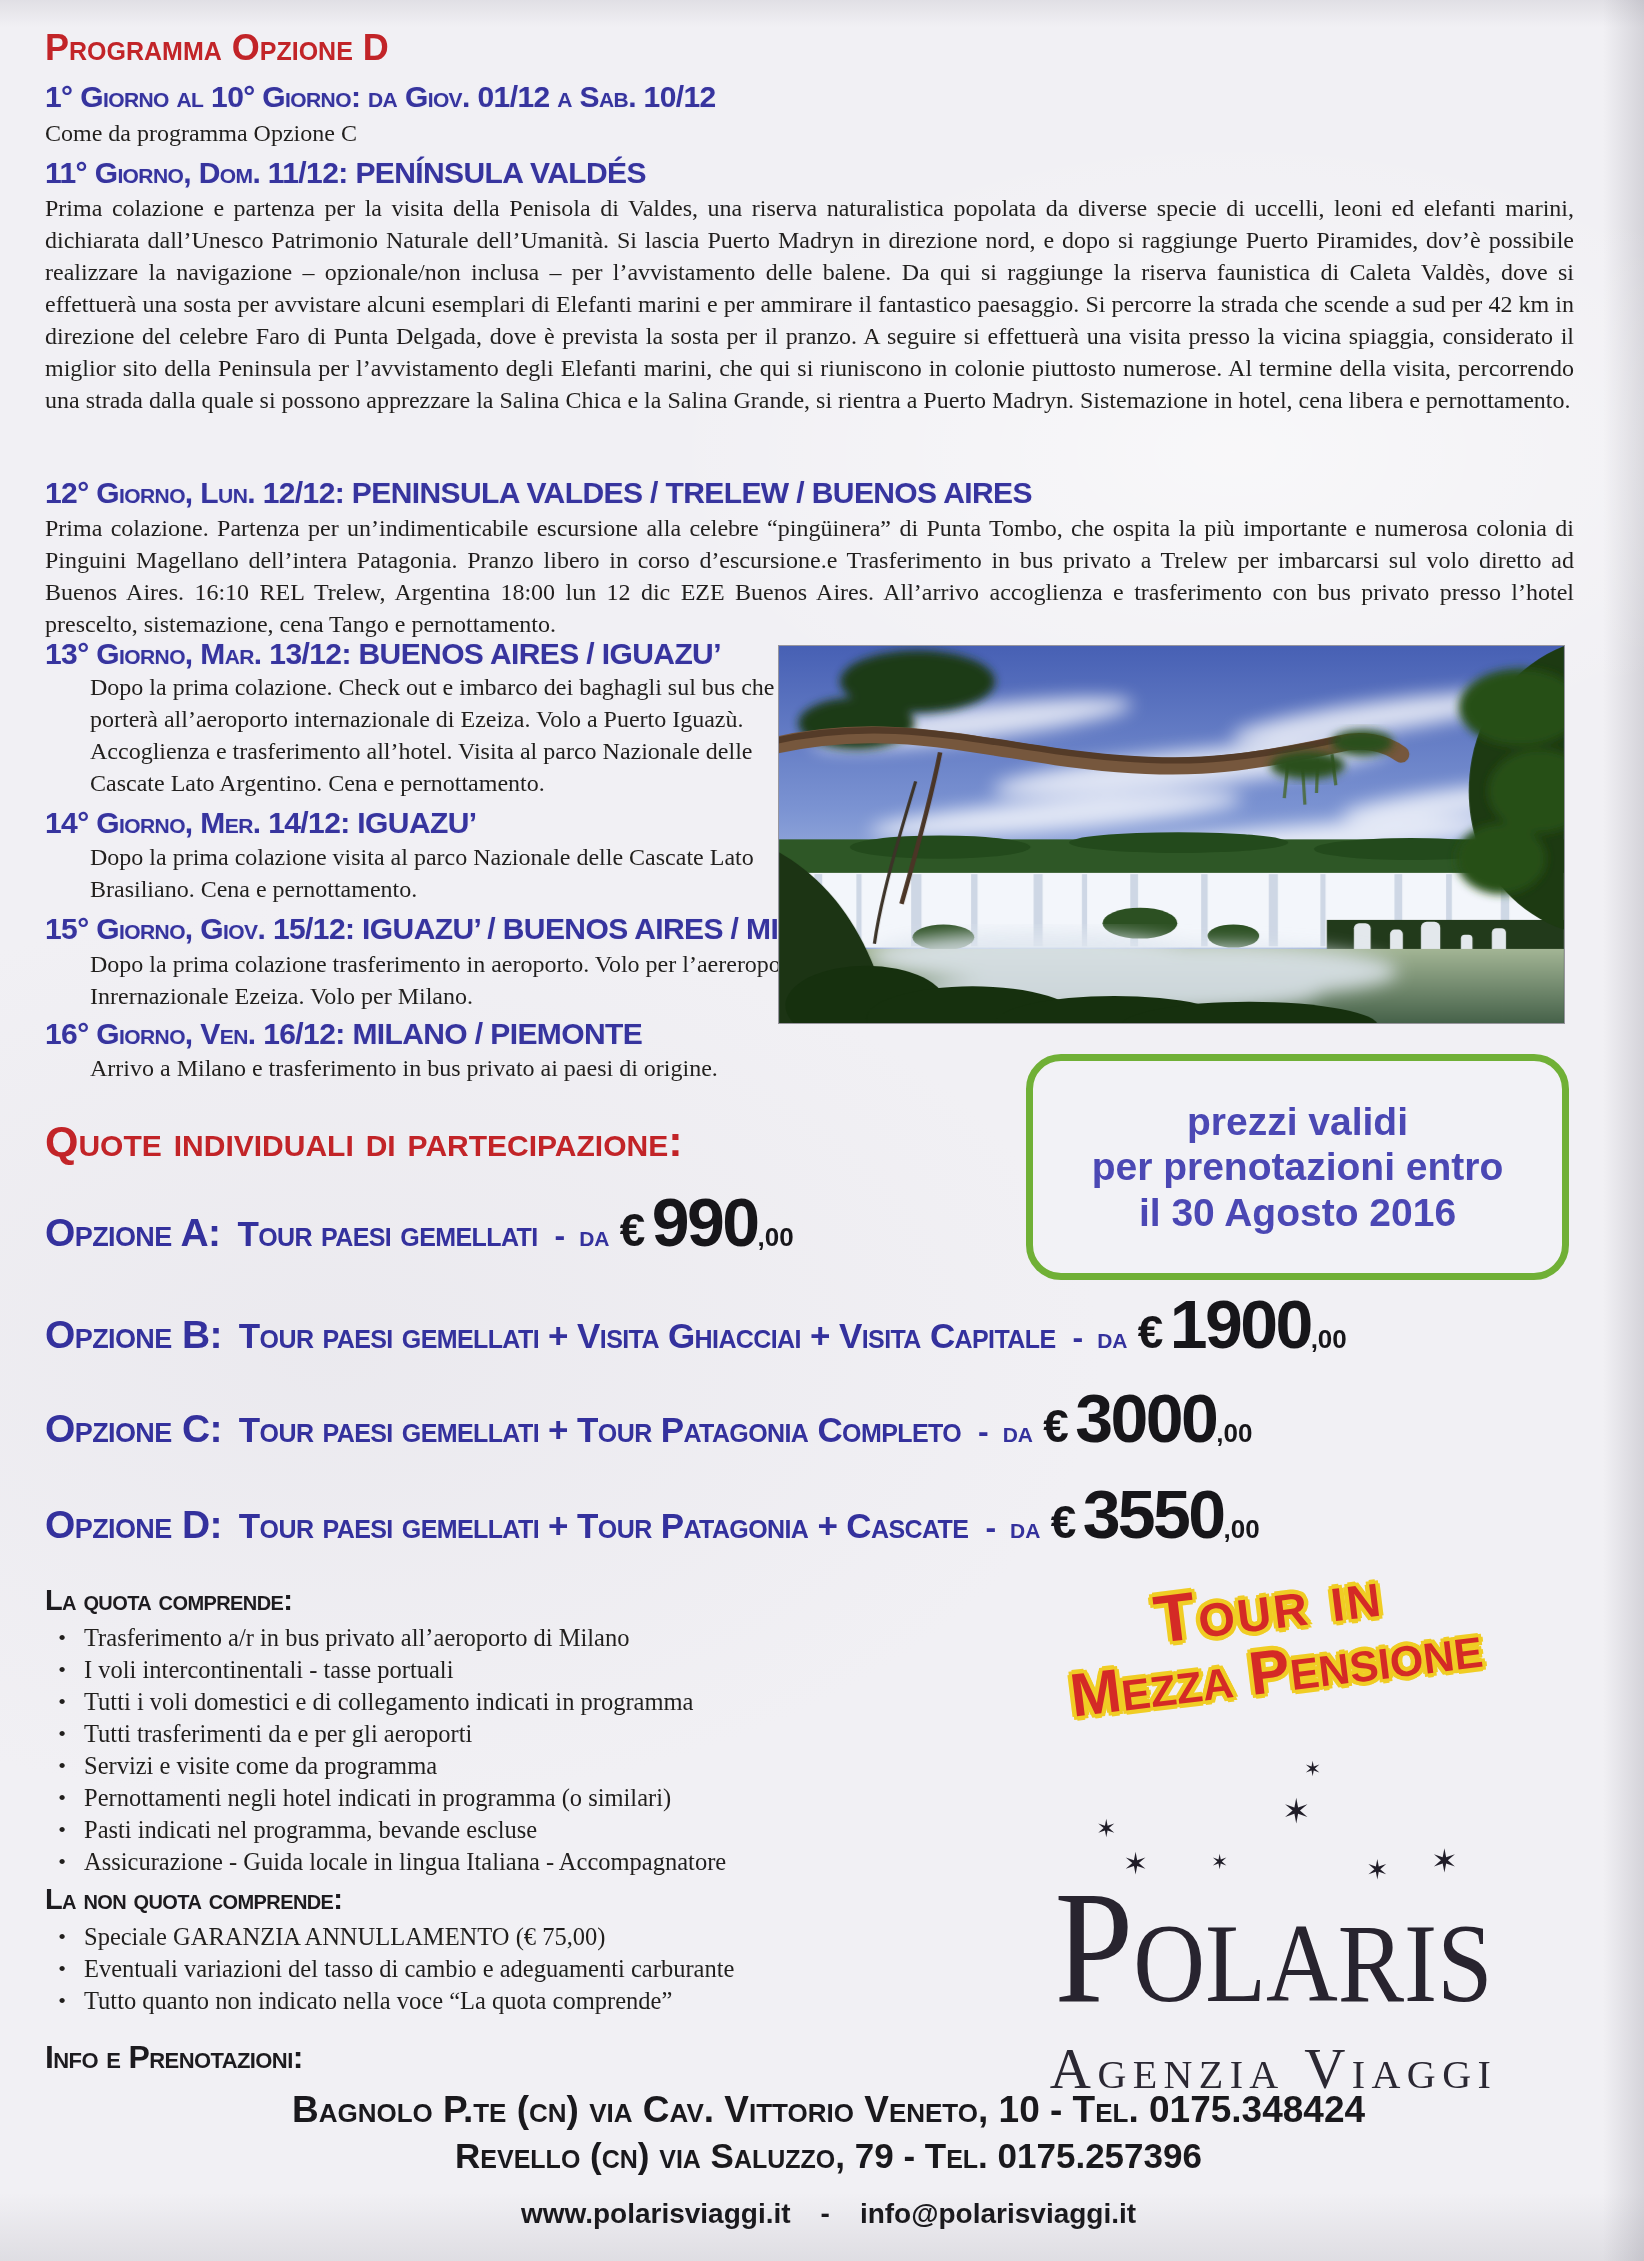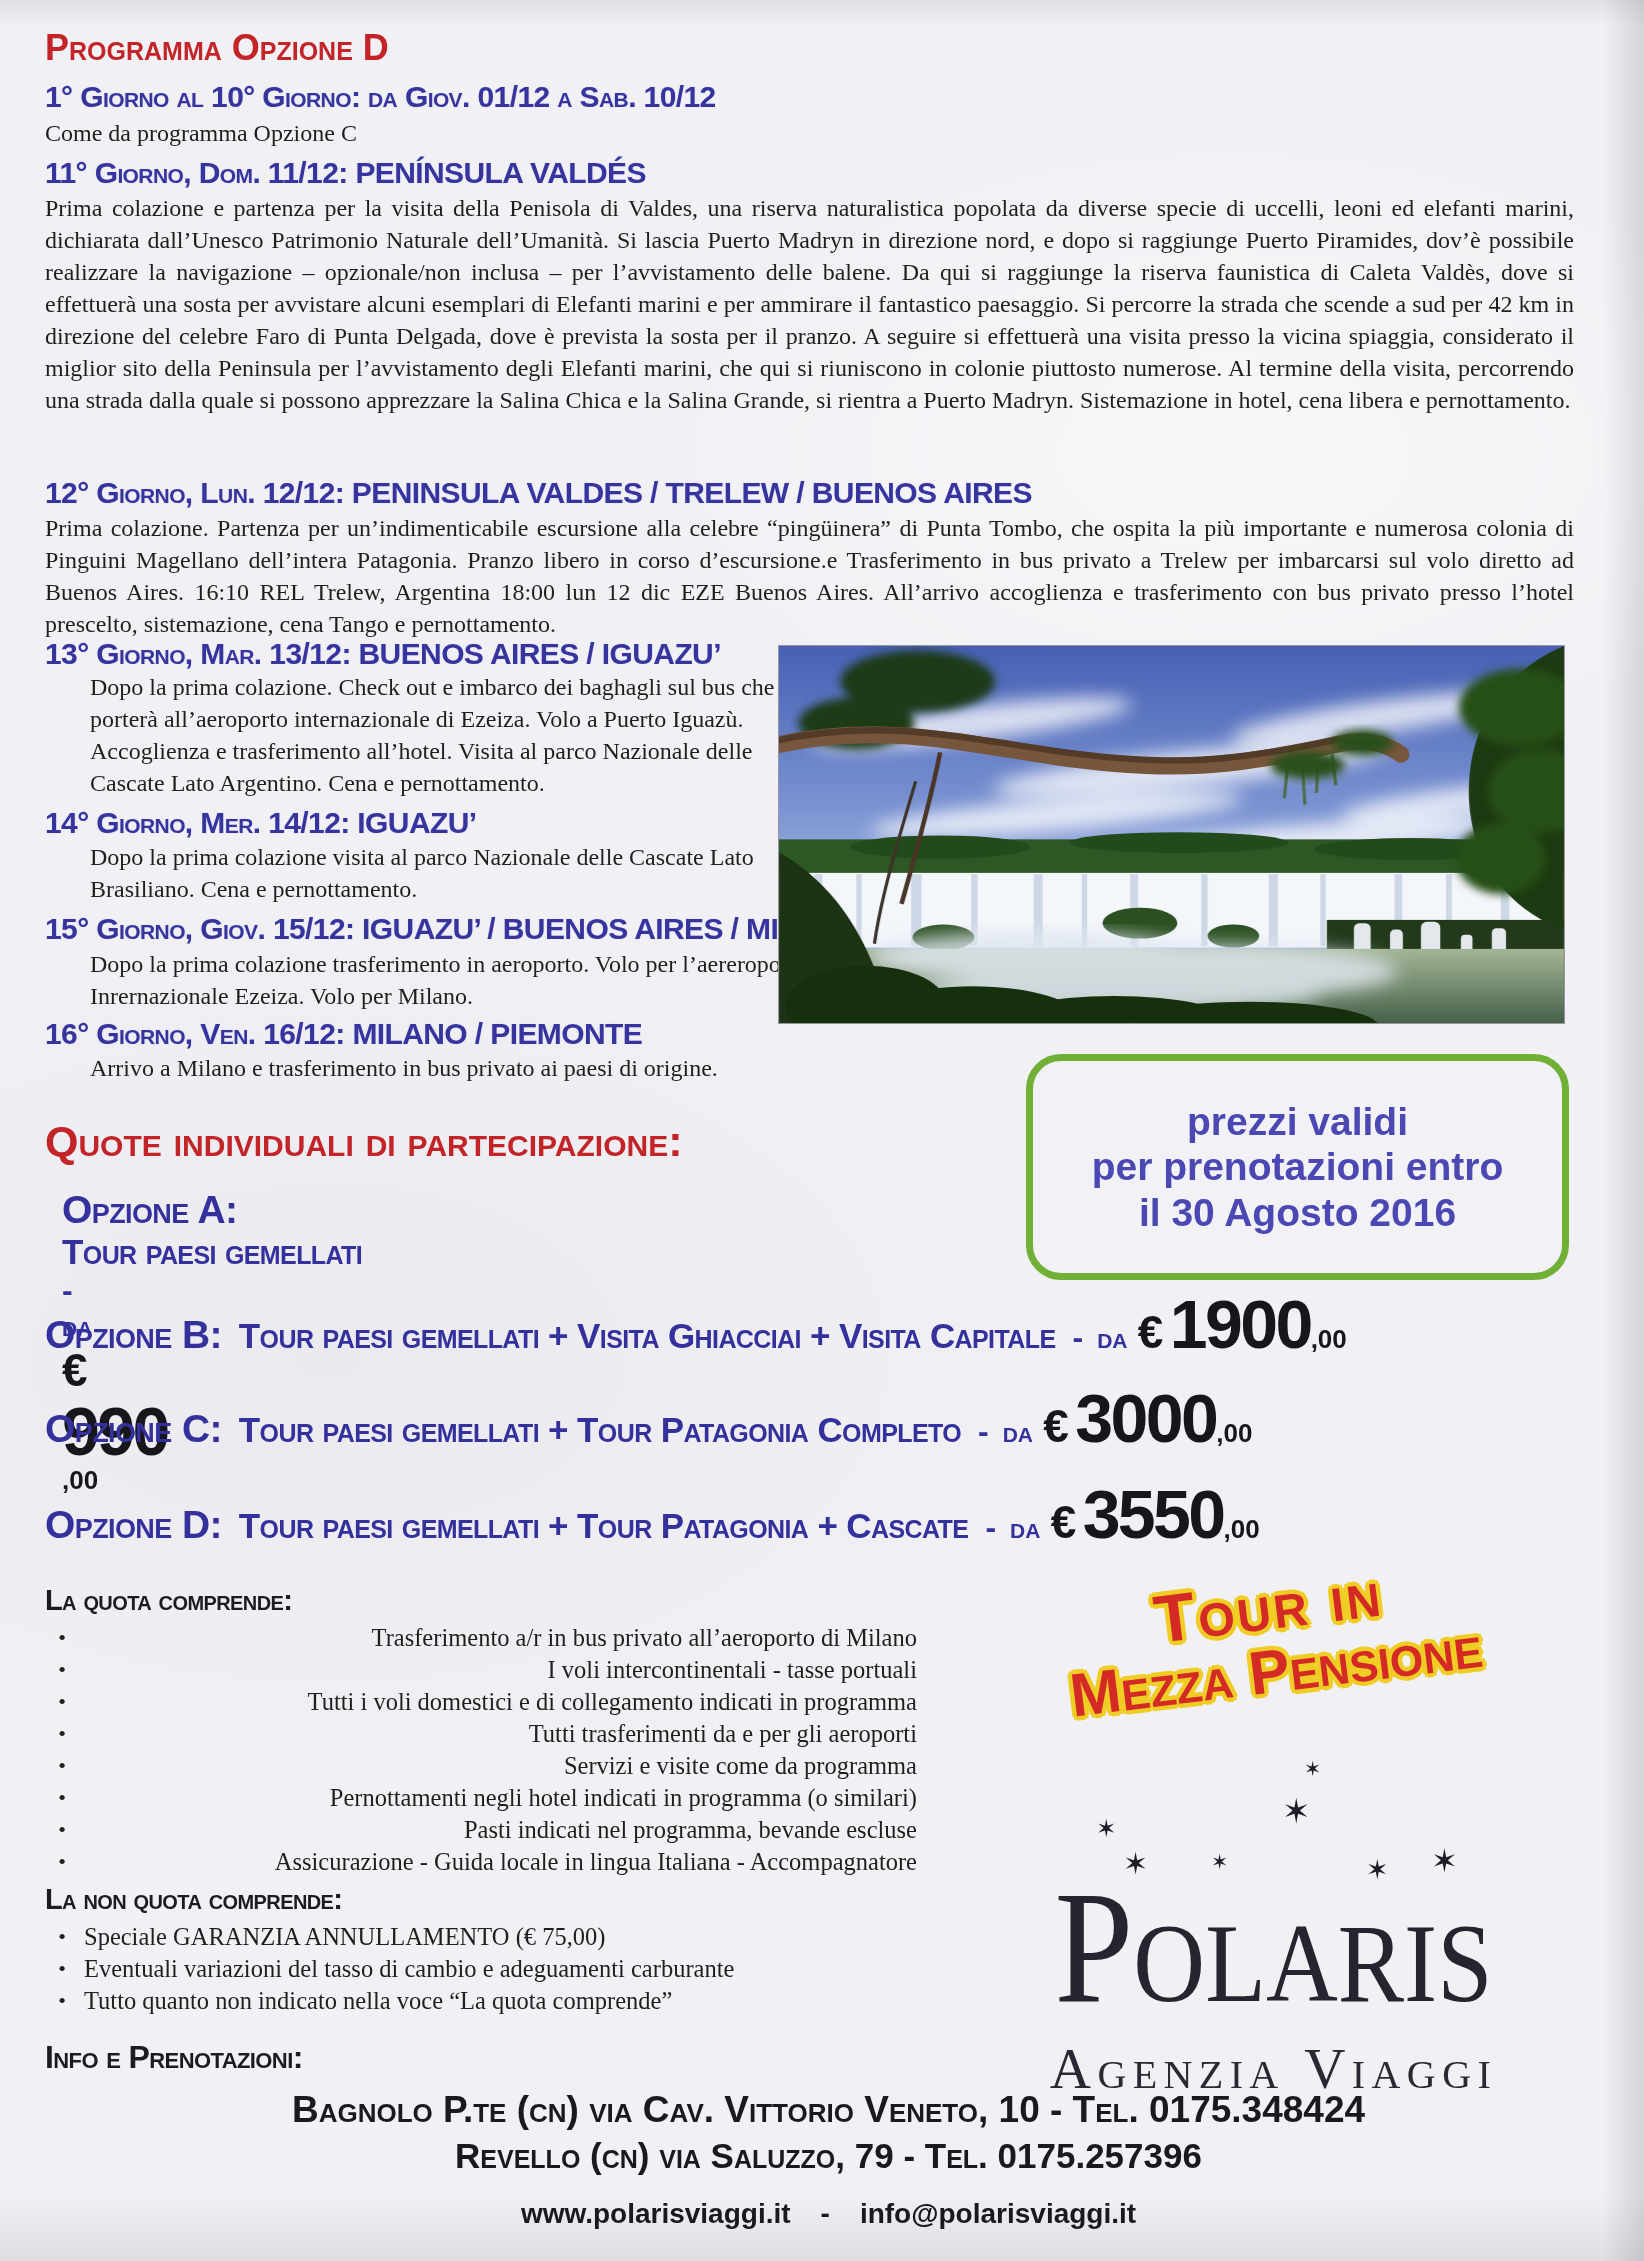--- a/index.html
+++ b/index.html
@@ -37,33 +37,33 @@
   .photo{left:778px;top:645px;width:785px;height:377px;border:1.9px solid #97959d;box-sizing:content-box;background:#8ca3d8;}
   .photo svg{display:block;}
 
   .promo{left:1026px;top:1054px;width:543px;height:226px;border:7px solid #70b036;border-radius:35px;
     box-sizing:border-box;display:flex;flex-direction:column;justify-content:center;align-items:center;
     font-family:"Liberation Sans", sans-serif;font-weight:bold;color:#4b48b4;font-size:39px;line-height:1.17;
     background:rgba(244,243,247,.6);}
   .h2{left:45px;top:1117px;font-size:43px;letter-spacing:0;}
 
   .opt{left:45px;width:1560px;display:flex;align-items:baseline;white-space:nowrap;font-family:"Liberation Sans", sans-serif;font-weight:bold;}
-  .p-oA{top:1188px;flex-direction:column;} .p-oB{top:1290px;} .p-oC{top:1384px;} .p-oD{top:1480px;}
+  .p-oA{top:1188px;} .p-oB{top:1290px;} .p-oC{top:1384px;} .p-oD{top:1480px;}
   .opt .lab{font-variant:small-caps;font-size:39px;color:#34319d;letter-spacing:-0.6px;margin-right:17px;}
   .opt .tour{font-variant:small-caps;font-size:35px;color:#34319d;letter-spacing:-0.6px;}
   .opt .sep{font-size:32px;color:#34319d;margin:0 14px 0 17px;}
   .opt .da{font-variant:small-caps;font-size:30px;color:#34319d;margin-right:10.3px;}
   .opt .eur{font-size:46px;color:#17161a;margin-right:6.4px;}
   .opt .price{font-size:68px;color:#17161a;letter-spacing:-2.6px;line-height:1;}
   .opt .cents{font-size:26px;color:#17161a;}
 
   .list-hdr{font-family:Liberation Sans, sans-serif;font-weight:bold;font-variant:small-caps;font-size:29px;color:#1d1b1f;letter-spacing:-0.6px;left:45px;}
   .p-inch{top:1584px;} .p-exch{top:1883px;}
   .blist{left:53px;width:864px;margin:0;padding:0;list-style:none;}
-  .p-incl{top:1622px;text-align:right;} .p-excl{top:1921px;}
+  .p-incl{top:1622px;} .p-excl{top:1921px;}
   .blist li{font-size:24.5px;line-height:32px;padding-left:31px;position:relative;}
   .blist li::before{content:"•";position:absolute;left:5.2px;top:0;font-size:22px;}
 
   .badge{left:985px;top:1572px;width:574px;text-align:center;transform:rotate(-7deg);
     font-family:"Liberation Sans", sans-serif;font-weight:bold;font-variant:small-caps;color:#d42a26;line-height:1.02;
     text-shadow:-4.5px 0 #f0cd24,4.5px 0 #f0cd24,0 -4.5px #f0cd24,0 4.5px #f0cd24,-3.2px -3.2px #f0cd24,3.2px -3.2px #f0cd24,-3.2px 3.2px #f0cd24,3.2px 3.2px #f0cd24;}
   .badge .b1{font-size:67px;letter-spacing:2.6px;}
   .badge .b2{font-size:61px;letter-spacing:0px;}
 
   .star{color:#201d28;font-family:"DejaVu Sans", sans-serif;line-height:1;}

